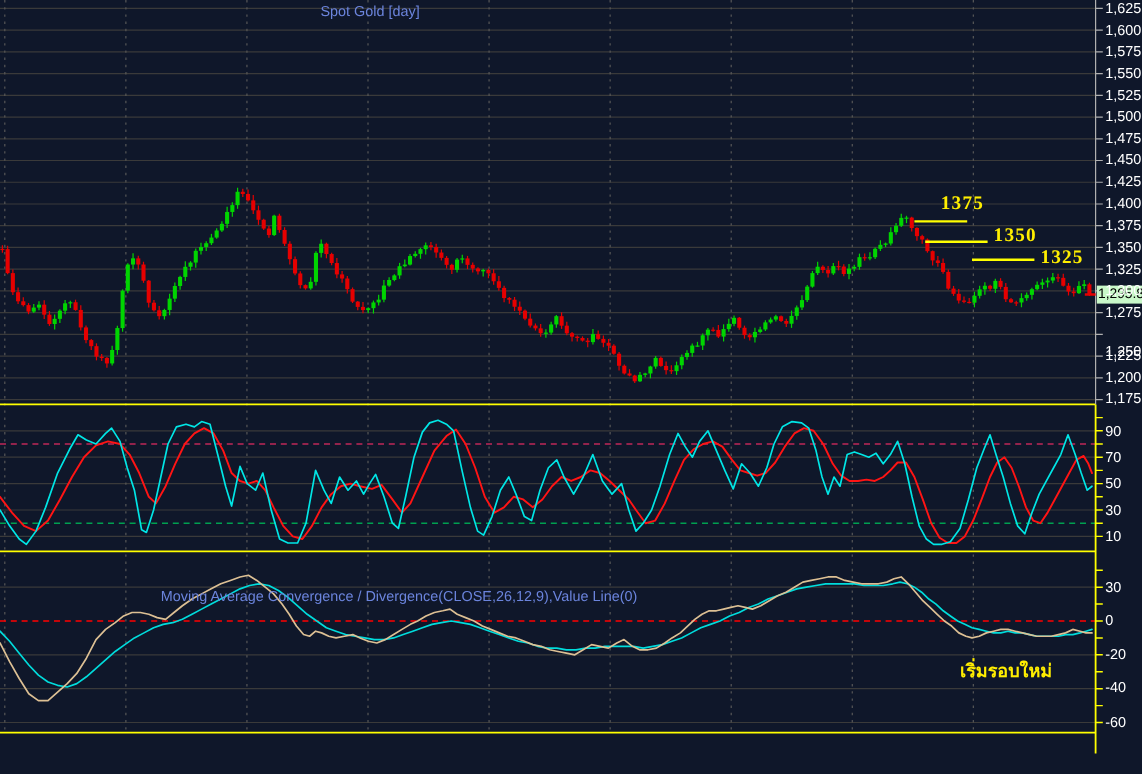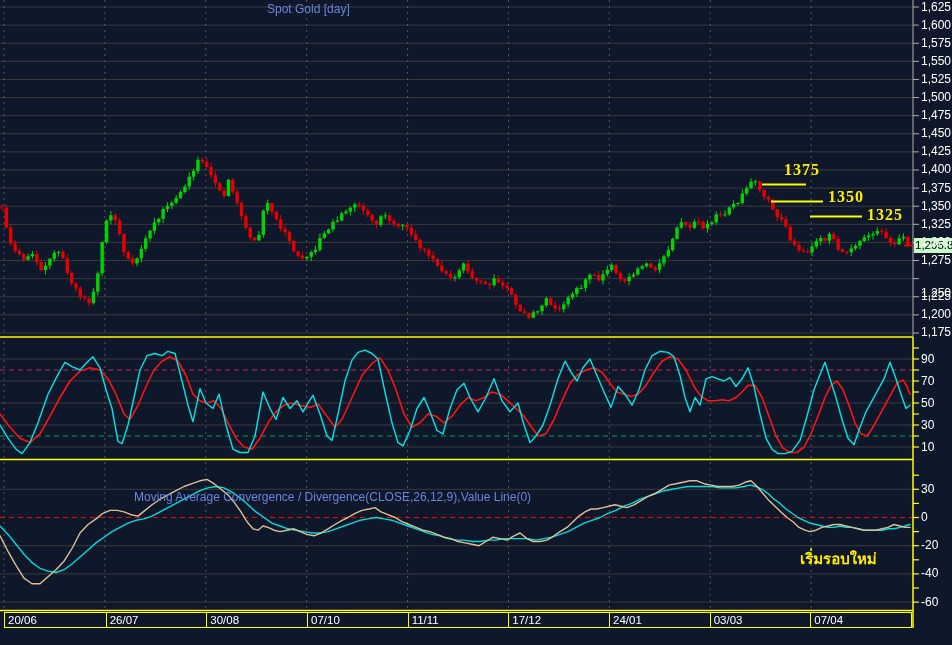--- a/index.html
+++ b/index.html
@@ -578,24 +578,13 @@
       <div class="axlbl" style="top: 396.5px;">50</div>
       <div class="axlbl" style="top: 418.5px;">30</div>
       <div class="axlbl" style="top: 440.5px;">10</div>
       <div class="axlbl" style="top: 482.8px;">30</div>
       <div class="axlbl" style="top: 511px;">0</div>
       <div class="axlbl" style="top: 539.2px;">-20</div>
       <div class="axlbl" style="top: 567.4px;">-40</div>
       <div class="axlbl" style="top: 595.6px;">-60</div>
     </div>
 
-  <div class="datebox" id="datebox">
-      <div class="datecell first" style="left: 0px; width: 100.667px;">20/06</div>
-      <div class="datecell" style="left: 100.667px; width: 100.667px;">26/07</div>
-      <div class="datecell" style="left: 201.333px; width: 100.667px;">30/08</div>
-      <div class="datecell" style="left: 302px; width: 100.667px;">07/10</div>
-      <div class="datecell" style="left: 402.667px; width: 100.667px;">11/11</div>
-      <div class="datecell" style="left: 503.333px; width: 100.667px;">17/12</div>
-      <div class="datecell" style="left: 604px; width: 100.667px;">24/01</div>
-      <div class="datecell" style="left: 704.667px; width: 100.667px;">03/03</div>
-      <div class="datecell" style="left: 805.333px; width: 100.667px;">07/04</div>
-    </div>
 </div>
 
 </body></html>

